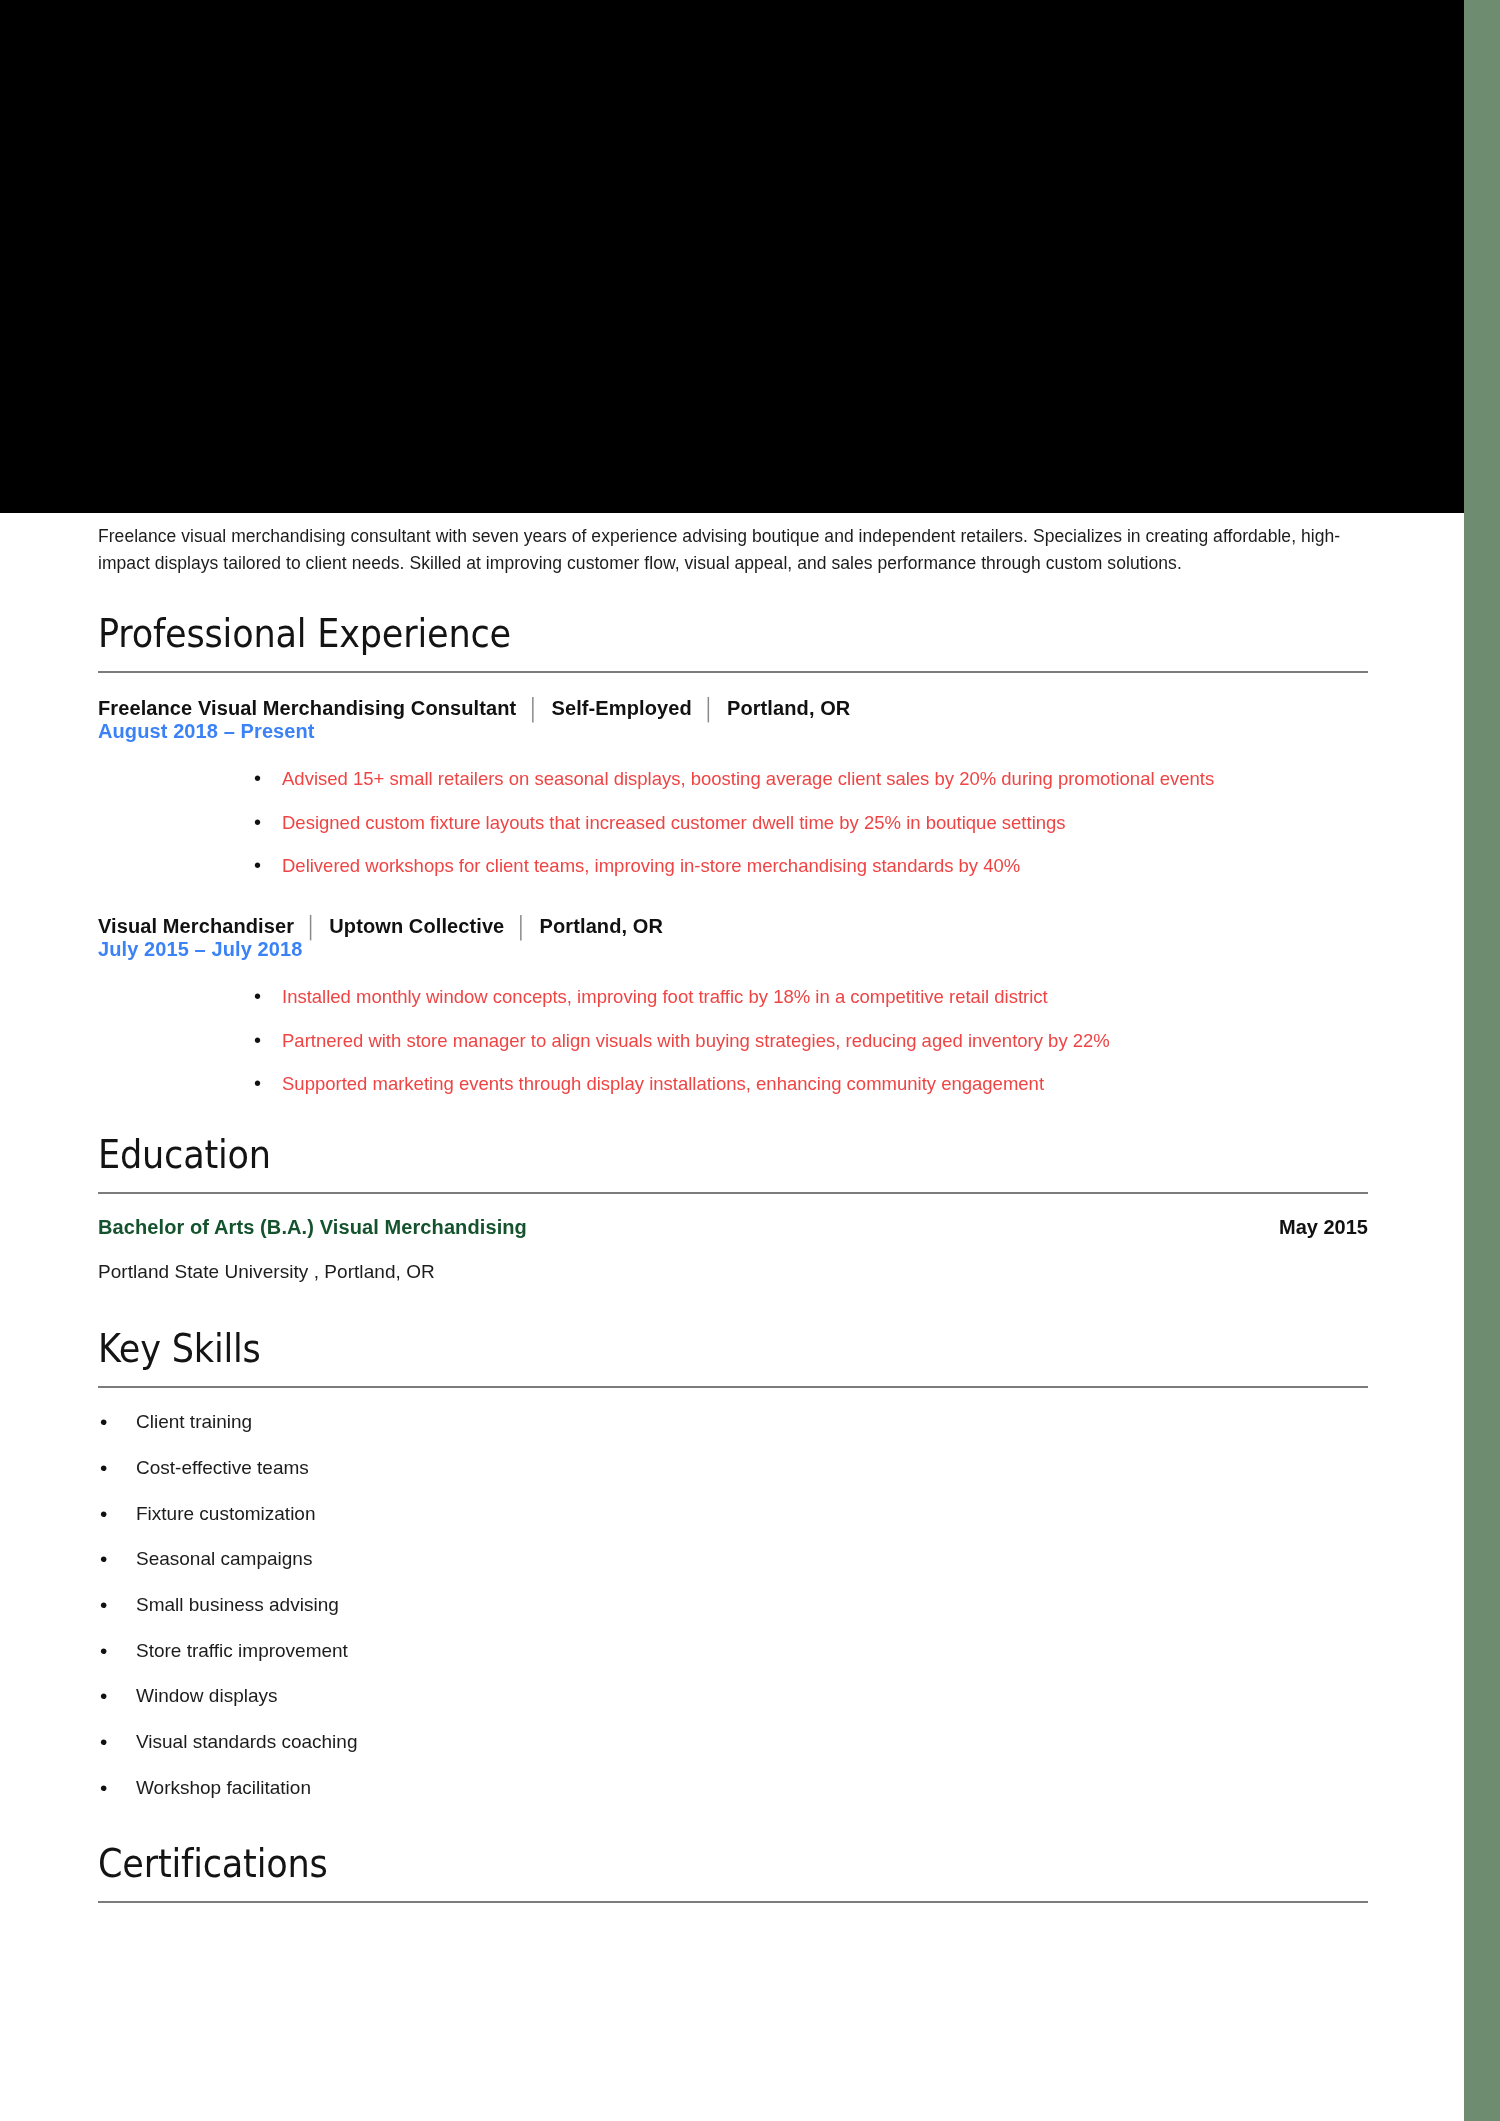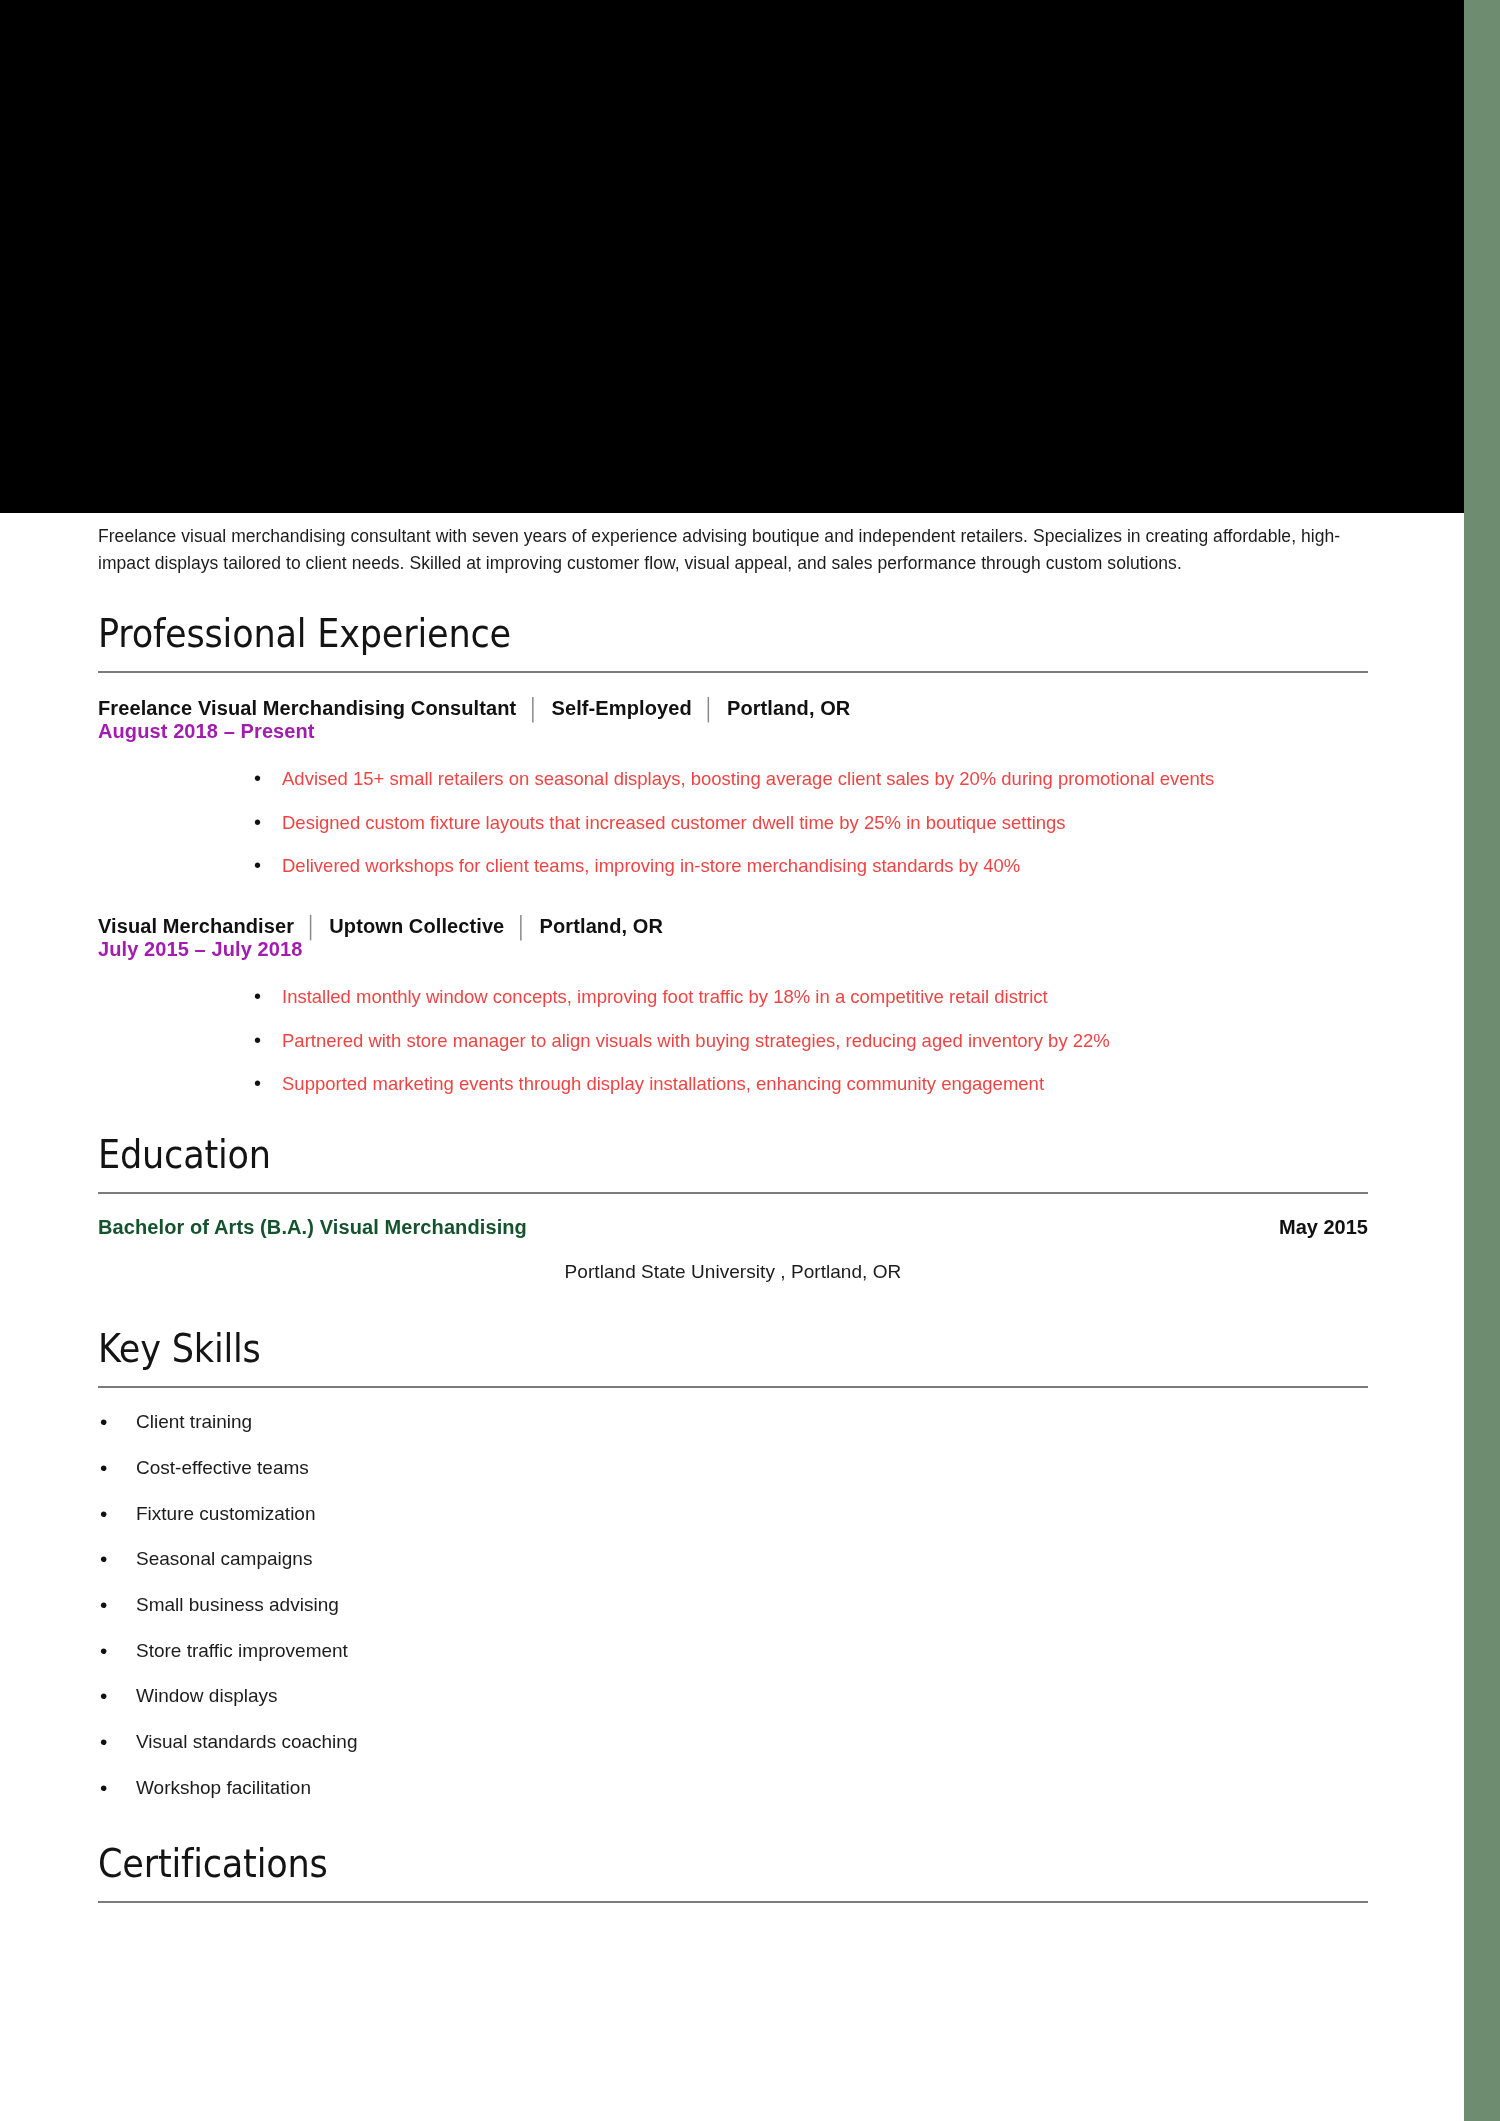--- a/index.html
+++ b/index.html
@@ -108,21 +108,21 @@
     font-weight: 400;
     margin: 0 11px;
     font-size: 21px;
     line-height: 1;
     position: relative;
     top: 1px;
   }
   .entry-date {
     font-weight: bold;
     font-size: 20px;
-    color: #a21caf;
+    color: #3b82f6;
     white-space: nowrap;
     letter-spacing: 0.1px;
   }
 
   ul.bullets {
     list-style: none;
     margin: 22px 0 0 0;
     padding: 0 0 0 154px;
   }
   ul.bullets li {
@@ -163,21 +163,20 @@
     font-weight: bold;
     font-size: 20px;
     color: #111111;
     white-space: nowrap;
   }
   .edu-school {
     font-size: 19px;
     color: #1c1c1c;
     margin-top: 22px;
     letter-spacing: 0.05px;
-    text-align: center;
   }
 
   
   ul.skills {
     list-style: none;
     margin: 22px 0 0 0;
     padding: 0;
   }
   ul.skills li {
     position: relative;

